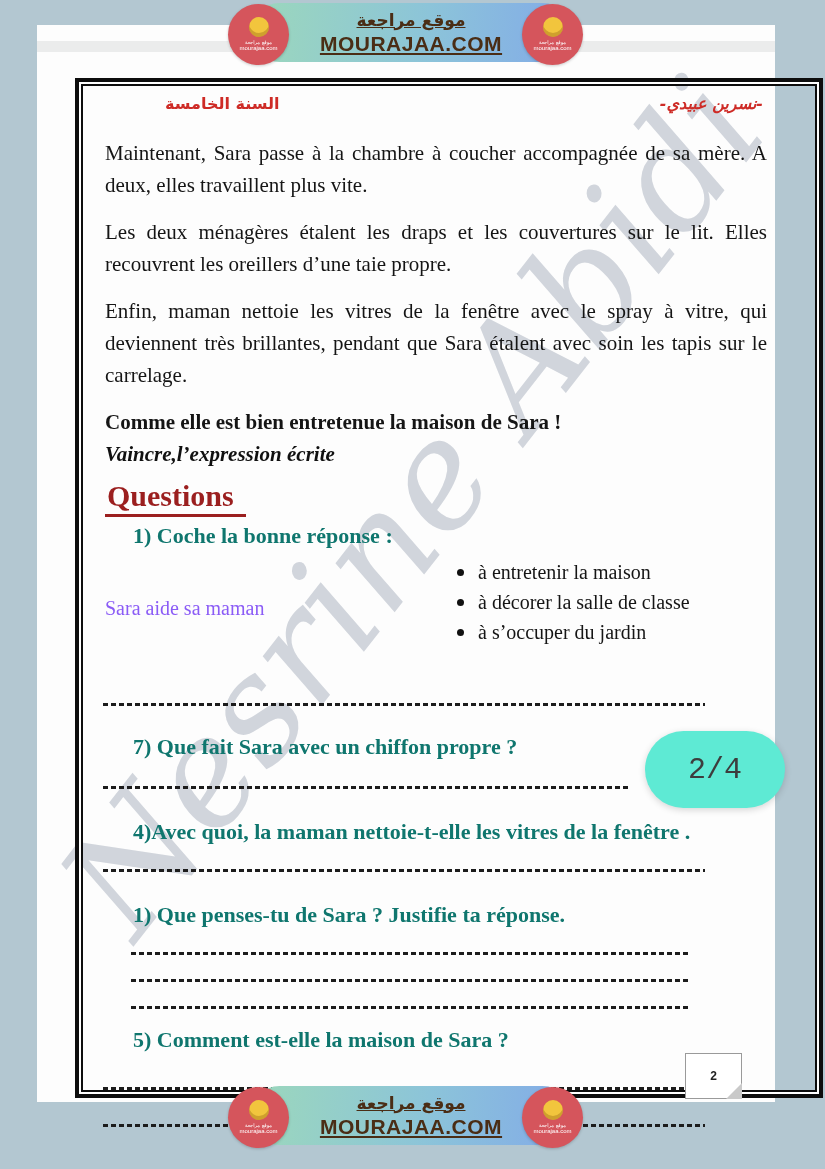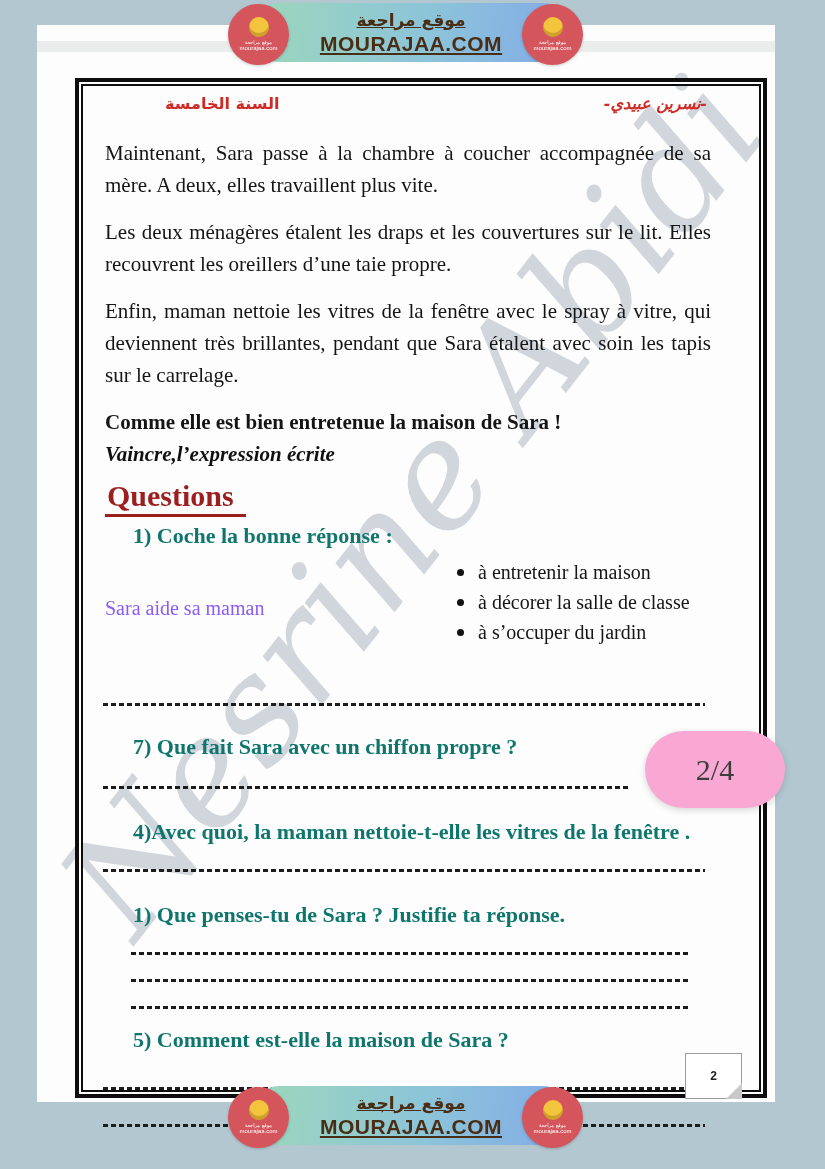--- a/index.html
+++ b/index.html
@@ -40,21 +40,21 @@
   .topband { position:absolute; left:0; top:16px; width:100%; height:11px; background:#ebecec; }
   .wm-clip { position:absolute; inset:0; overflow:hidden; z-index:1; }
   .watermark {
     position:absolute; left:58px; top:802px; transform:rotate(-52deg);
     transform-origin:0 50%; white-space:nowrap;
     font-family:"DejaVu Serif", serif; font-style:italic;
     font-size:148px; color:rgba(147,158,173,.42);
   }
 
   .frame {
-    position:absolute; left:38px; top:53px; width:692px; height:1020px;
+    position:absolute; left:38px; top:53px; width:748px; height:1020px;
     border:4px solid #0d0d0d;
     box-shadow: inset 0 0 0 2px #ffffff, inset 0 0 0 4px #0d0d0d;
     z-index:2;
   }
   .content { position:absolute; left:26px; top:12px; right:52px; }
 
   .doc-header { display:flex; align-items:flex-start; margin-bottom:24px;
     font-family:"DejaVu Sans", sans-serif; font-weight:bold; font-size:16px; color:#ce2b26; }
   .doc-header .h-left  { margin-left:60px; }
   .doc-header .h-right { margin-left:auto; margin-right:4px;font-style:italic; }
@@ -83,24 +83,24 @@
   .dash.w-full  { width:602px; margin-left:-2px; }
   .dash.w-short { width:528px; margin-left:-2px; }
   .dash.w-ind   { width:560px; margin-left:26px; }
 
   .sp-26 { margin-top:26px; } .sp-24 { margin-top:24px; }
   .sp-28 { margin-top:28px; } .sp-30 { margin-top:30px; }
   .sp-34 { margin-top:34px; } .sp-18 { margin-top:18px; }
 
   .page-bubble {
     position:absolute; left:608px; top:706px; width:140px; height:77px;
-    background:#f9a8d4; border-radius:40px; z-index:6;
+    background:#5eead4; border-radius:40px; z-index:6;
     box-shadow:0 2px 7px rgba(0,0,0,.16);
     display:flex; align-items:center; justify-content:center;
-    font-family:Liberation Serif, serif; font-size:30px; color:#3d3d3d;
+    font-family:Liberation Mono, monospace; font-size:30px; color:#3d3d3d;
   }
 
   .page-num-box {
     position:absolute; left:648px; top:1028px; width:57px; height:46px;
     background:#ffffff; border:1px solid #9a9a9a; z-index:3;
     display:flex; align-items:center; justify-content:center;
     font-family:"Liberation Sans", sans-serif; font-size:12px; font-weight:bold; color:#222;
   }
   .page-num-box .fold {
     position:absolute; right:-1px; bottom:-1px; width:0; height:0;

